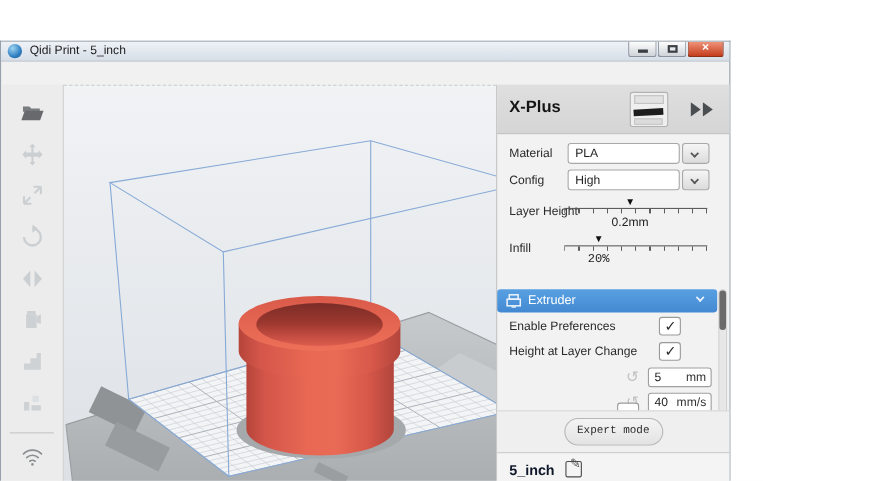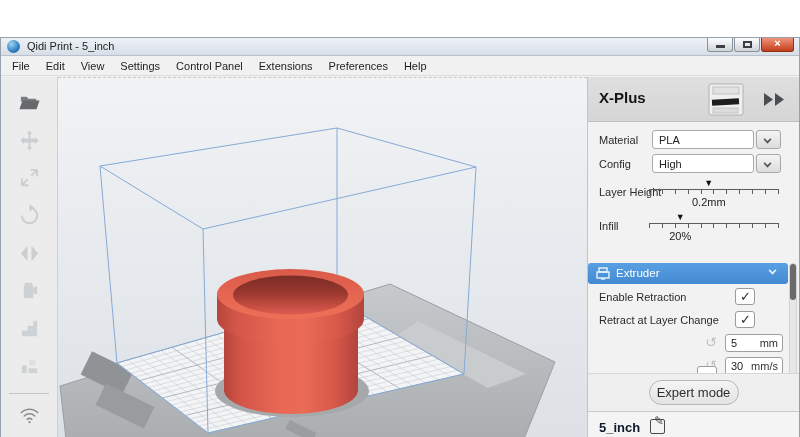--- a/index.html
+++ b/index.html
@@ -1,18 +1,18 @@
 <!DOCTYPE html>
 <html><head>
 <meta charset="utf-8">
 <style>
   html,body{margin:0;padding:0;background:#ffffff;width:800px;height:437px;overflow:hidden;
     font-family:"Liberation Sans","DejaVu Sans",sans-serif;}
   *{box-sizing:border-box;}
-  .app-window{position:absolute;left:0;top:37px;width:800px;height:400px;border:1px solid #96a1ab;border-bottom:none;background:#f1f1f1;}
+  .app-window{position:absolute;left:0;top:37px;width:664px;height:400px;border:1px solid #96a1ab;border-bottom:none;background:#f1f1f1;}
   
   .titlebar{position:relative;height:18px;background:linear-gradient(#eef2f7,#d7dee7);border-bottom:1px solid #b9c2cc;}
   .app-icon{position:absolute;left:6px;top:2px;width:13px;height:13px;border-radius:50%;
     background:radial-gradient(circle at 35% 30%,#9fd4f2,#2f7fc1 60%,#1b5a94);}
   .title-text{position:absolute;left:26px;top:2px;font-size:11px;color:#1c1c1c;}
   .winbtns{position:absolute;right:5px;top:0;display:flex;gap:1px;}
   .winbtn{width:26px;height:14px;border:1px solid #8a939c;border-top:none;border-radius:0 0 3px 3px;
     background:linear-gradient(#fdfdfd,#cfd4d9);position:relative;cursor:pointer;}
   .winbtn.close{width:33px;background:linear-gradient(#f0937a,#c33d1c);border-color:#8d3116;}
   .glyph-min{position:absolute;left:8px;bottom:3px;width:9px;height:3px;background:#3a3f44;}
@@ -61,21 +61,21 @@
   .vinput{position:absolute;left:137px;top:2px;width:58px;height:18px;background:#fff;border:1px solid #9f9f9f;border-radius:3px;display:flex;font-size:11px;color:#222;cursor:text;}
   .vinput .val{padding-left:5px;line-height:16px;}
   .vinput .unit{margin-left:auto;padding-right:4px;line-height:16px;color:#333;}
   .reset-icon{position:absolute;left:117px;top:2px;font-size:14px;color:#c2c2c2;line-height:16px;cursor:pointer;}
   
   .scroll-track{position:absolute;right:2px;top:186px;width:8px;height:146px;background:#e7e7e7;border:1px solid #d2d2d2;border-radius:4px;}
   .scroll-thumb{position:absolute;left:0px;top:0;width:6px;height:36px;background:#6b6b6b;border-radius:3px;cursor:grab;}
   
   .expert-bar{position:absolute;left:0;right:0;top:296px;height:38px;background:#efefef;border-top:1px solid #d7d7d7;}
   .expert-btn{position:absolute;left:50%;top:6px;transform:translateX(-50%);width:90px;height:25px;border-radius:13px;
-    background:linear-gradient(#f4f4f4,#e3e3e3);border:1px solid #b7b7b7;font-size:13px;color:#2e2e2e;text-align:center;line-height:23px;cursor:pointer;}
+    background:linear-gradient(#f4f4f4,#e3e3e3);border:1px solid #b7b7b7;font-size:10px;color:#2e2e2e;text-align:center;line-height:23px;cursor:pointer;font-family:Liberation Mono, monospace;}
   .panel-footer{position:absolute;left:0;right:0;top:334px;bottom:0;background:#f4f4f4;border-top:1px solid #cbcbcb;}
   .job-name{position:absolute;left:11px;top:8px;font-size:13px;font-weight:bold;color:#0f172a;}
   .edit-icon{position:absolute;left:62px;top:7px;width:15px;height:15px;border:1.5px solid #4a4a4a;border-radius:2px;cursor:pointer;}
   .edit-icon::after{content:"\270E";position:absolute;left:3px;top:-6px;font-size:12px;color:#4a4a4a;font-family:"DejaVu Sans",sans-serif;}
 </style>
 </head>
 <body>
 
 <div class="app-window">
 
@@ -88,30 +88,20 @@
         </div>
       <div class="winbtn">
           <span class="glyph-max"></span>
         </div>
       <div class="winbtn close">
           <span class="glyph-close">×</span>
         </div>
     </div>
   </div>
 
-  <div class="menubar">
-    <span class="menu-item">File</span>
-    <span class="menu-item">Edit</span>
-    <span class="menu-item">View</span>
-    <span class="menu-item">Settings</span>
-    <span class="menu-item">Control Panel</span>
-    <span class="menu-item">Extensions</span>
-    <span class="menu-item">Preferences</span>
-    <span class="menu-item">Help</span>
-  </div>
 
   <div class="main">
 
     <div class="toolbar">
       <div class="tool">
         <svg viewBox="0 0 24 24">
           <path d="M3 6h6l2 2h8v3H3z" fill="#7a7d80"></path>
             <path d="M1.5 19l3.2-9h17.8l-3.2 9z" fill="#67696c"></path>
         </svg>
       </div>
@@ -313,57 +303,57 @@
           <span class="marker" style="left: 46%;">▼</span>
           <span class="slider-value" style="left: 46%;">0.2mm</span>
         </div>
       </div>
 
       <div class="prow" style="top:138px;height:32px">
         <span class="plabel">Infill</span>
         <div class="slider">
           <div class="ruler"></div>
           <span class="marker" style="left: 24%;">▼</span>
-          <span class="slider-value" style="left: 24%;">20%</span>
+          <span class="slider-value" style="left: 24%; font-family: Liberation Mono, monospace;">20%</span>
         </div>
       </div>
 
 
       <div class="section-header" style="top:186px">
         <svg class="sec-icon" width="14" height="13" viewBox="0 0 14 13">
           <rect x="3" y="1" width="8" height="4" fill="none" stroke="#eaf2fb" stroke-width="1.4"></rect>
           <rect x="1" y="5" width="12" height="6" fill="none" stroke="#eaf2fb" stroke-width="1.4"></rect>
           <path d="M5 12h4" stroke="#eaf2fb" stroke-width="1.4"></path>
         </svg>
         <span class="section-title">Extruder</span>
         <i class="chev white"></i>
       </div>
 
       <div class="prow" style="top:209px">
-        <span class="plabel">Enable Retraction</span>
+        <span class="plabel">Enable Preferences</span>
         <span class="checkbox checked"></span>
       </div>
 
       <div class="prow" style="top:232px">
-        <span class="plabel">Retract at Layer Change</span>
+        <span class="plabel">Height at Layer Change</span>
         <span class="checkbox checked"></span>
       </div>
 
       <div class="prow" style="top:255px">
         <span class="reset-icon">↺</span>
         <span class="vinput">
           <span class="val">5</span>
           <span class="unit">mm</span>
         </span>
       </div>
 
       <div class="prow" style="top:278px">
         <span class="reset-icon">↺</span>
         <span class="vinput">
-          <span class="val">30</span>
+          <span class="val">40</span>
           <span class="unit">mm/s</span>
         </span>
       </div>
 
       <span class="checkbox" style="left:109px;top:289px"></span>
 
       <div class="scroll-track">
         <div class="scroll-thumb"></div>
       </div>
 

